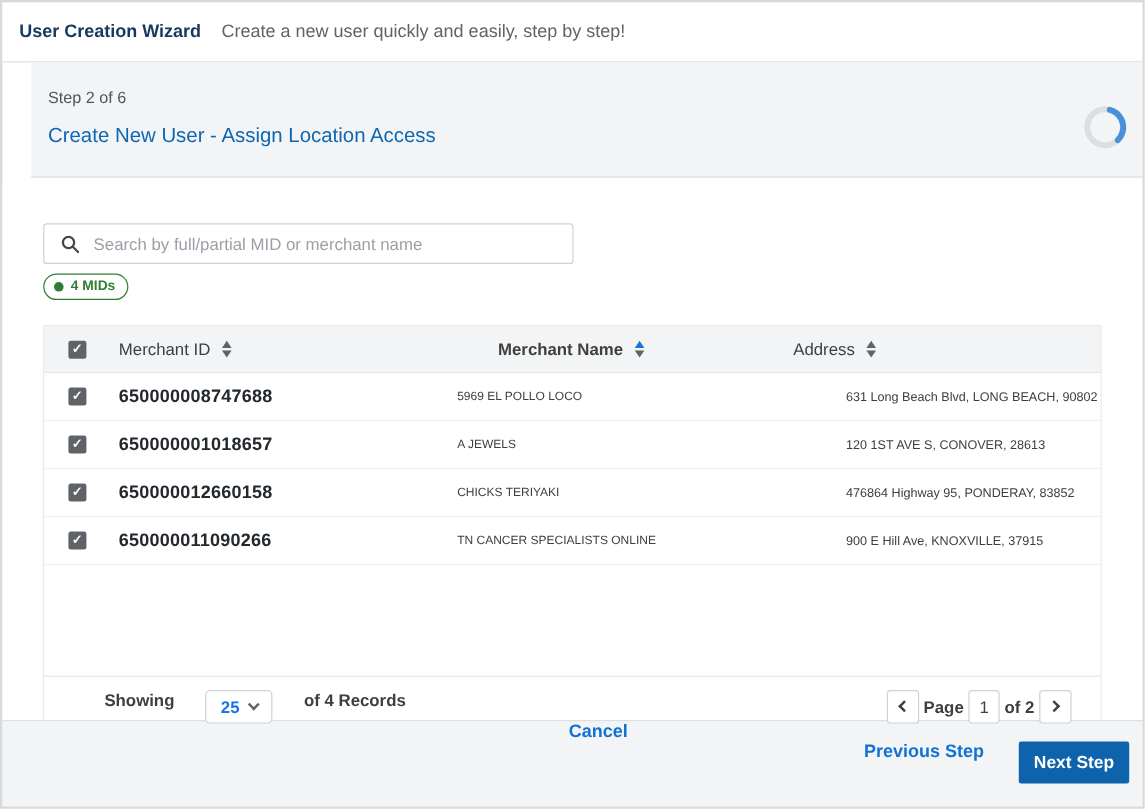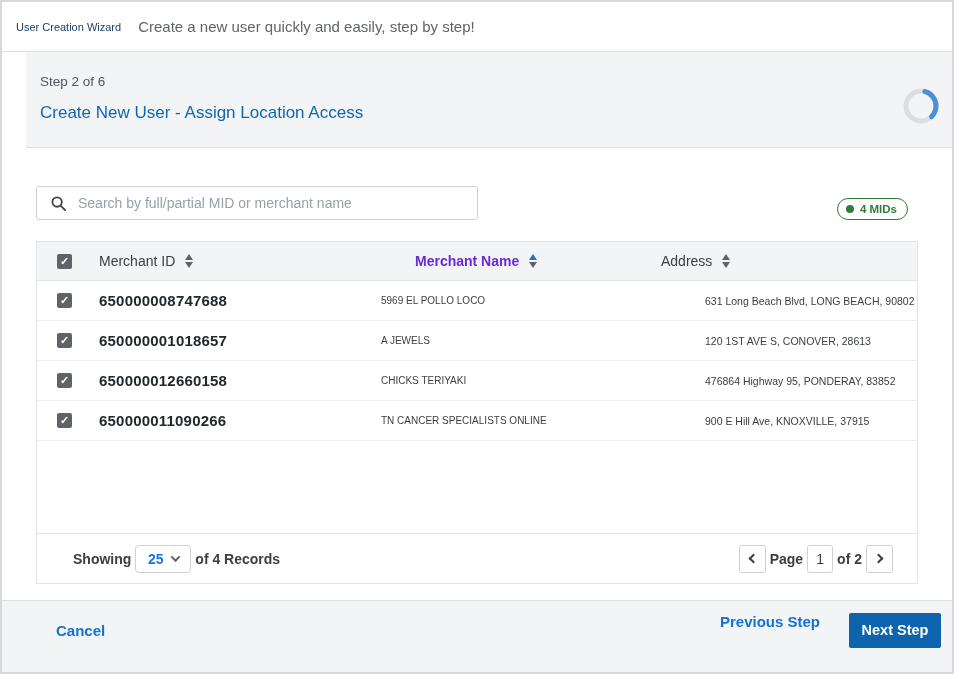--- a/index.html
+++ b/index.html
@@ -6,35 +6,35 @@
   html,body { background:#e9ebee; font-family:"Liberation Sans", sans-serif; }
   .panel {
     width:954px; height:674px; background:#fff;
     border:2px solid #d6d9de; overflow:hidden;
   }
   
   .app-header {
     height:50px; background:#fff; border-bottom:1px solid #dcdfe3;
     display:flex; align-items:center; padding-left:14px; gap:17px;
   }
-  .app-title { color:#17395f; font-size:11px; font-weight:normal; }
+  .app-title { color:#17395f; font-size:15px; font-weight:bold; }
   .app-subtitle { color:#5f646b; font-size:15px; }
 
   
   .step-bar {
     height:96px; background:#f3f4f6; border-bottom:1px solid #dcdfe3;
     padding:22px 14px 0 14px; position:relative;margin-left:24px;
   }
   .step-label { color:#51565c; font-size:13.5px; }
   .step-heading { color:#0e67b2; font-size:17px; font-weight:normal; margin-top:14px; }
   .spinner { position:absolute; right:11px; top:34px; width:40px; height:40px; }
 
   
   .main { height:452px; background:#fff; padding:38px 34px 0 34px; }
-  .toolbar { display:flex; justify-content:space-between; align-items:flex-end; }
+  .toolbar { display:flex; justify-content:space-between; align-items:flex-start;flex-direction:column; }
   .search-box {
     width:442px; height:34px; border:1px solid #ced2d6; border-radius:3px;
     display:flex; align-items:center; padding:0 10px 0 14px; gap:12px; background:#fff;
   }
   .search-box svg { flex:0 0 auto; }
   .search-input {
     border:none; outline:none; flex:1; font-size:14px; color:#3c4043;
     font-family:"Liberation Sans", sans-serif; background:transparent;
   }
   .search-input::placeholder { color:#9aa0a6; }
@@ -51,37 +51,37 @@
   .t-grid { display:grid; grid-template-columns:62px 282px 280px 1fr; align-items:center; }
   .t-head { background:#f2f4f5; height:39px; border-bottom:1px solid #e2e5e8; }
   .t-row  { height:40px; border-bottom:1px solid #eceef0; background:#fff; }
   .cell-check { padding-left:20px; }
   .checkbox {
     width:15px; height:15px; background:#5f6368; border-radius:2px;
     color:#fff; font-size:11px; font-weight:bold; line-height:15px; text-align:center;
     cursor:pointer;
   }
   .head-cell { display:flex; align-items:center; gap:10px; font-size:14px; color:#3c4043; cursor:pointer; }
-  .head-cell.active-col { color:#6d28d9; font-weight:bold;padding-left:34px; }
+  .head-cell.active-col { color:#404040; font-weight:bold;padding-left:34px; }
   .sorter { display:flex; flex-direction:column; gap:2px; }
   .tri-up   { width:0; height:0; border-left:4px solid transparent; border-right:4px solid transparent; border-bottom:6px solid #5f6368; }
   .tri-down { width:0; height:0; border-left:4px solid transparent; border-right:4px solid transparent; border-top:6px solid #5f6368; }
   .tri-up.active { border-bottom-color:#1976d2; }
   .mid-cell  { font-size:15px; font-weight:600; color:#23282d; letter-spacing:.2px; }
   .name-cell { font-size:10px; color:#3c4043; }
   .addr-cell { font-size:10.5px; color:#3c4043;margin-left:44px; }
 
   .t-spacer { height:92px; background:#fff; }
 
   
   .pagination {
     height:50px; border-top:1px solid #e2e5e8; background:#fff;
     display:flex; align-items:center; padding:0 24px 0 36px;
   }
-  .pag-left { display:flex; align-items:center; gap:4px; }
+  .pag-left { display:flex; align-items:flex-start; gap:26px;margin-left:14px; }
   .bold-txt { font-size:14px; font-weight:bold; color:#3c4043; }
   .size-select {
     width:56px; height:28px; border:1px solid #ced2d6; border-radius:4px;
     display:flex; align-items:center; justify-content:center; gap:8px; cursor:pointer; background:#fff;
   }
   .size-val { color:#1a73e8; font-size:14px; font-weight:bold; }
   .chev { display:inline-block; width:7px; height:7px; }
   .chev-down { border-right:2px solid #5f6368; border-bottom:2px solid #5f6368; transform:rotate(45deg) translate(-1px,-1px); }
   .pag-right { margin-left:auto; display:flex; align-items:center; gap:4px; }
   .pag-btn {
@@ -92,21 +92,21 @@
   .chev-right { border-right:2.5px solid #3c4043; border-bottom:2.5px solid #3c4043; transform:rotate(-45deg); margin-right:3px; }
   .page-input {
     width:26px; height:28px; border:1px solid #ced2d6; border-radius:3px;
     text-align:center; font-size:14px; color:#3c4043; outline:none;
     font-family:"Liberation Sans", sans-serif;
   }
 
   
   .footer {
     height:72px; background:#f3f4f6; border-top:1px solid #dcdfe3;
-    display:flex; align-items:center; padding:0 11px 13px 54px;
+    display:flex; align-items:center; padding:0 11px 13px 54px;flex-direction:column;
   }
   .link-btn { color:#1272d4; font-size:15px; font-weight:bold; cursor:pointer; }
   .footer-right { margin-left:auto; display:flex; align-items:flex-start; gap:29px; }
   .primary-btn {
     width:92px; height:35px; background:#0d64ad; color:#fff; border:none; border-radius:2px;
     font-size:14.5px; font-weight:bold; cursor:pointer; font-family:"Liberation Sans", sans-serif;
   }
 </style>
 </head>
 <body>

